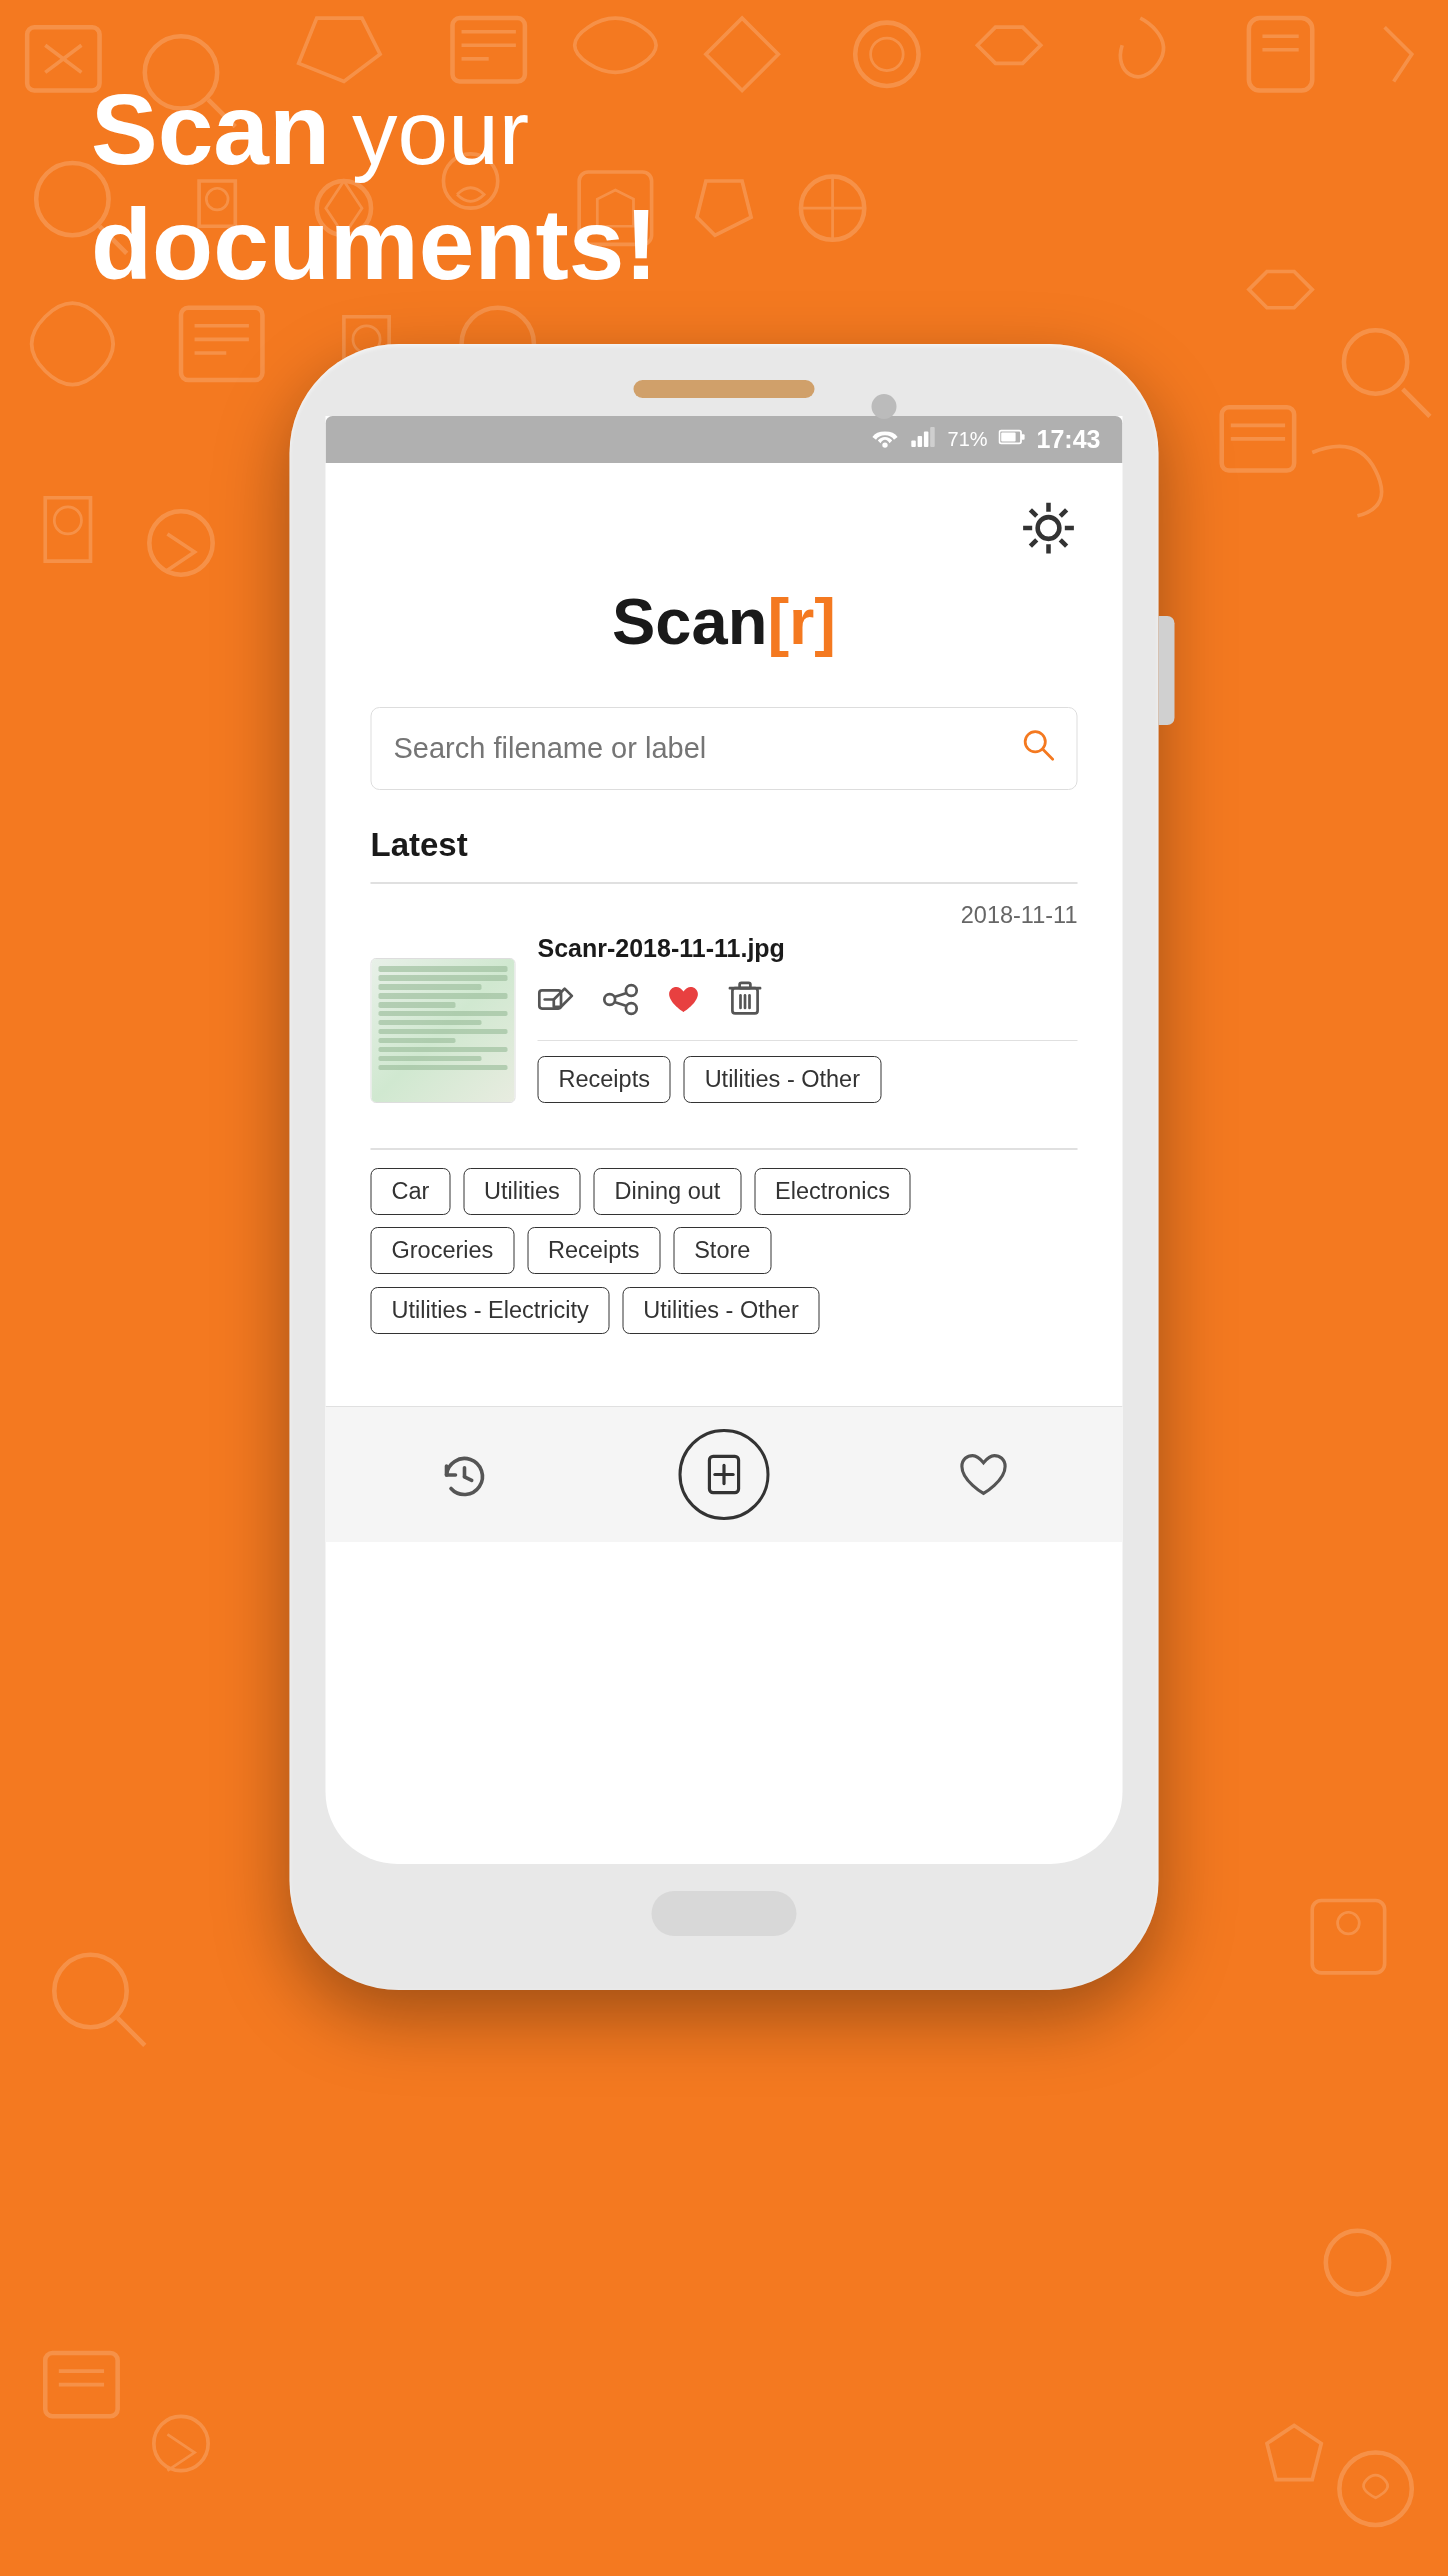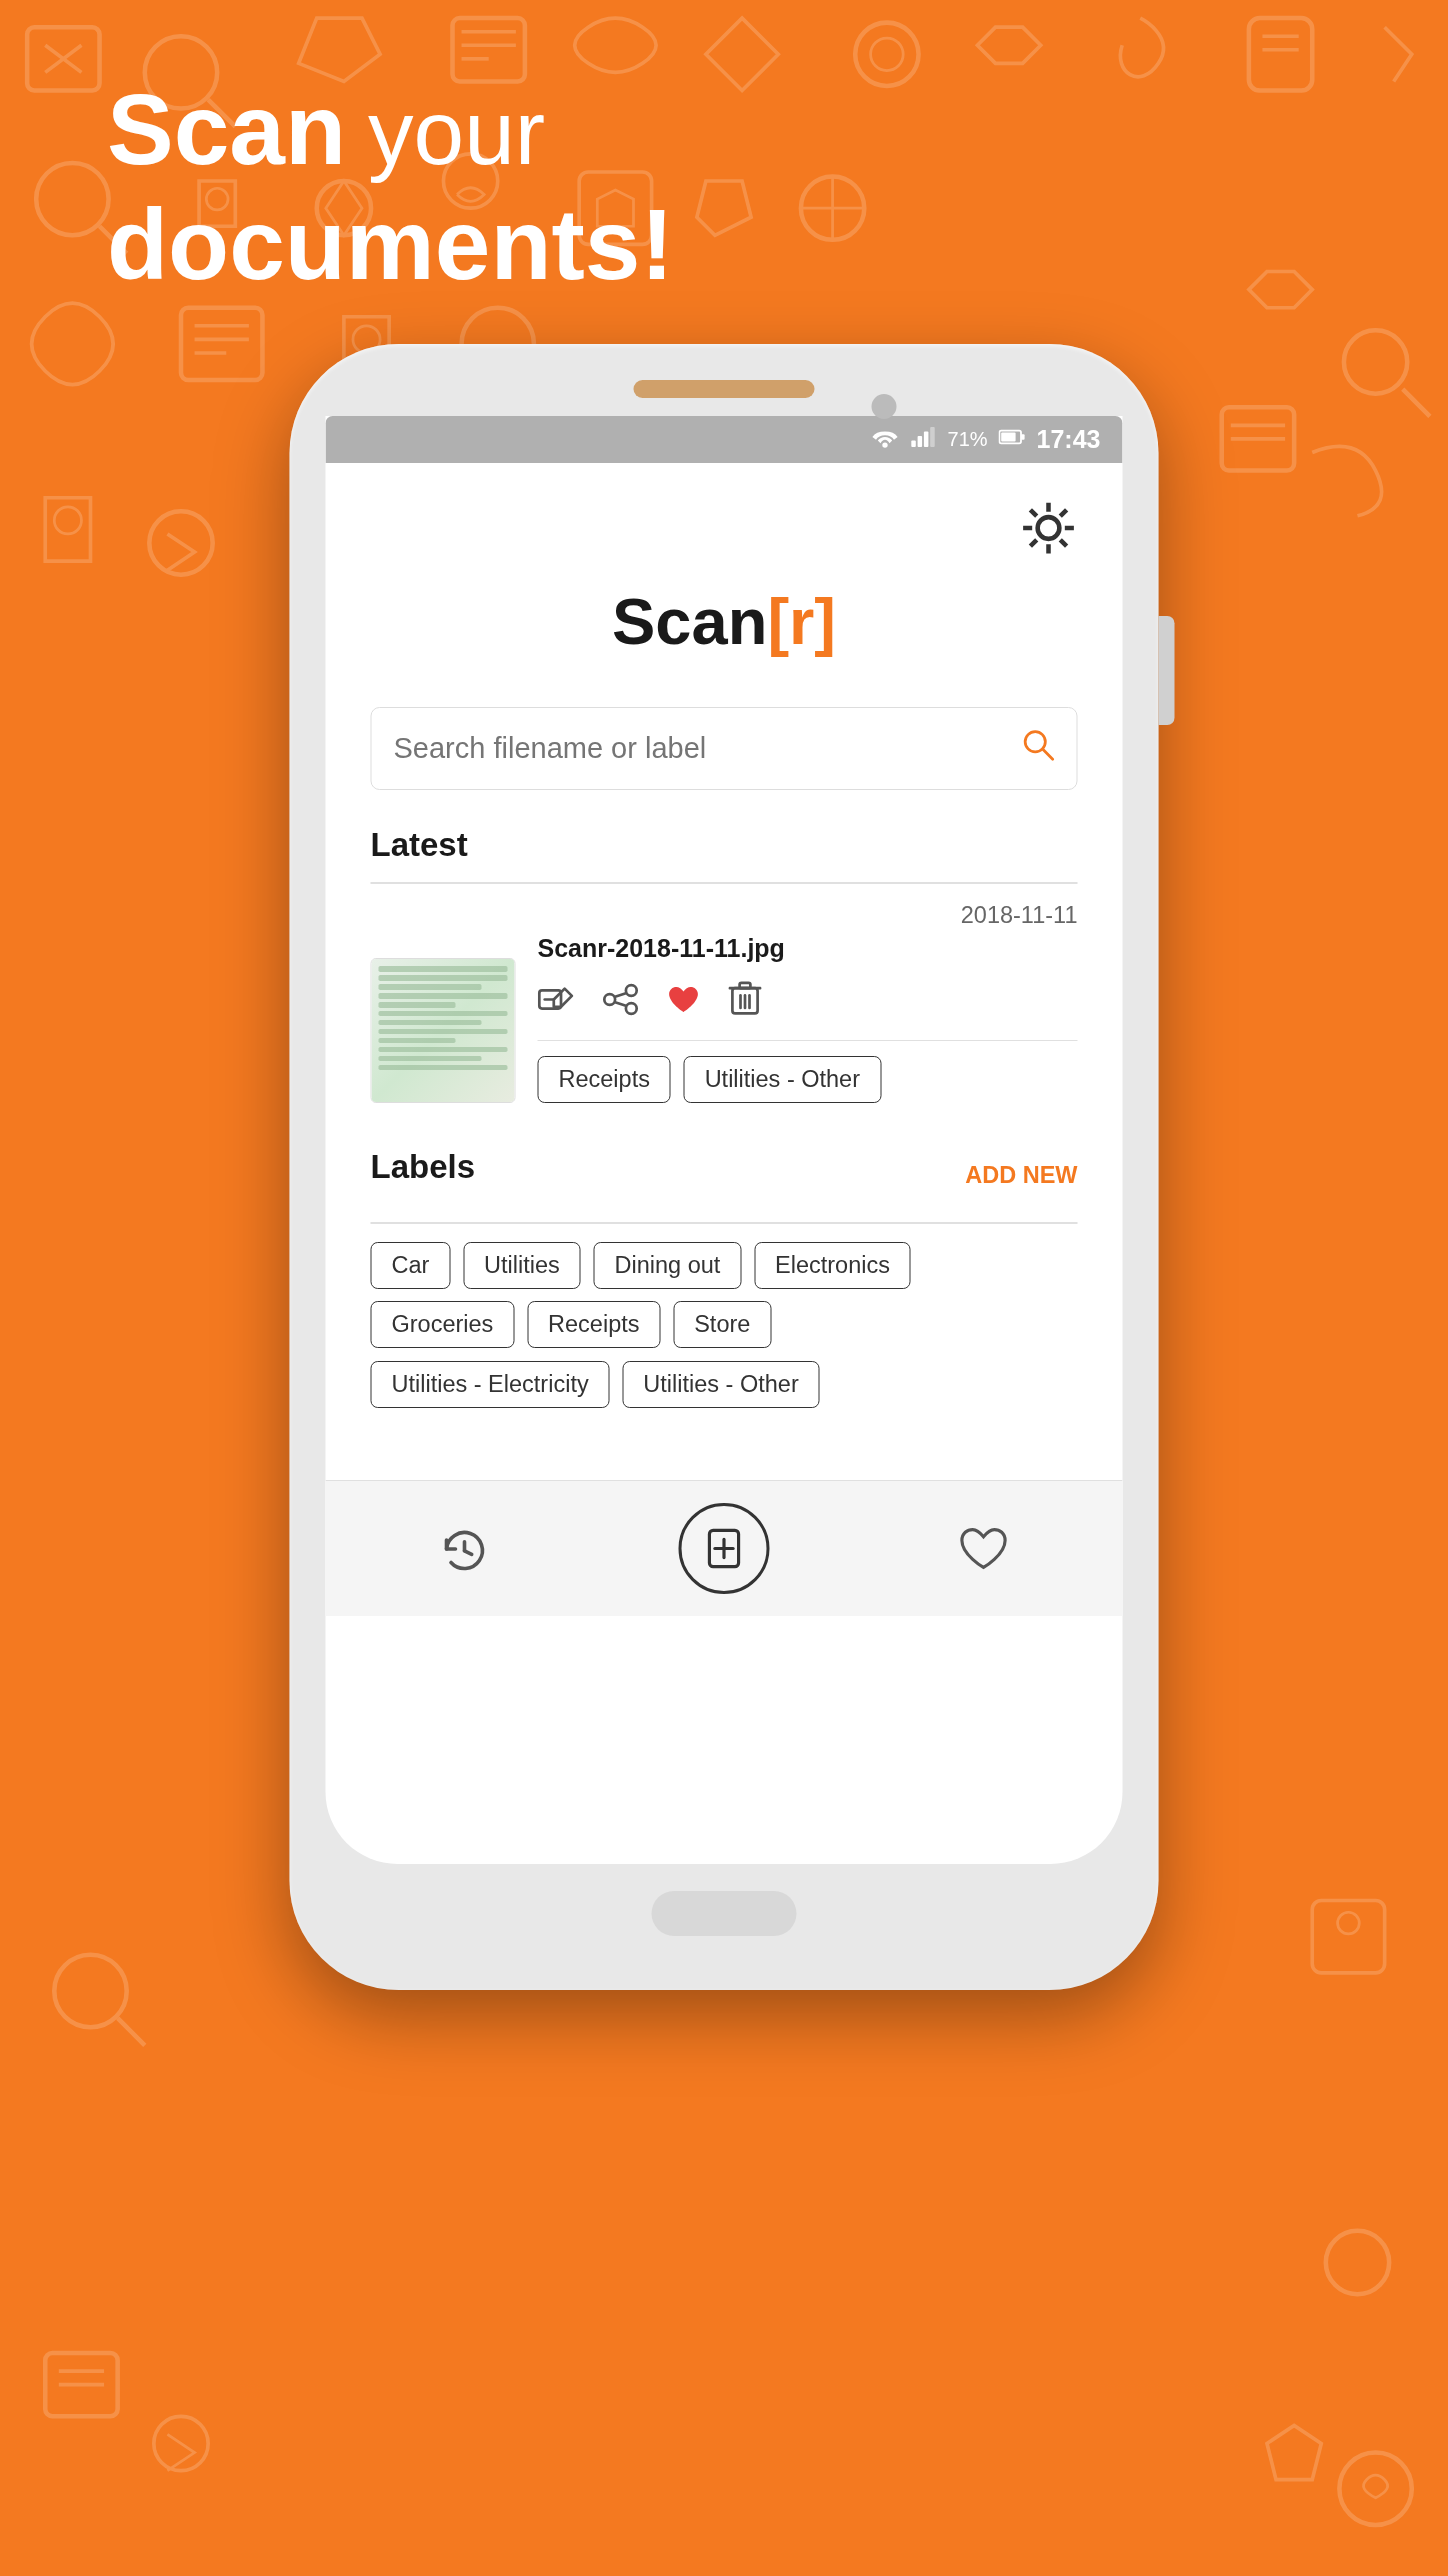--- a/index.html
+++ b/index.html
@@ -18,21 +18,21 @@
       position: absolute;
       top: 0; left: 0; right: 0; bottom: 0;
       opacity: 0.18;
       pointer-events: none;
     }
 
     
     .hero-text {
       position: absolute;
       top: 72px;
-      left: 107px;
+      left: 91px;
       color: white;
       z-index: 2;
     }
     .hero-text .scan {
       font-size: 100px;
       font-weight: 900;
       display: inline;
     }
     .hero-text .your {
       font-size: 91px;
@@ -603,24 +603,20 @@
 
               <div class="tags-row">
                 <span class="tag">Receipts</span>
                 <span class="tag">Utilities - Other</span>
               </div>
             </div>
           </div>
         </div>
 
         <div class="section">
-          <div class="labels-header">
-            <div class="section-title">Labels</div>
-            <span class="add-new-btn">ADD NEW</span>
-          </div>
           <div class="divider"></div>
 
           <div class="tags-row">
             <span class="tag">Car</span>
             <span class="tag">Utilities</span>
             <span class="tag">Dining out</span>
             <span class="tag">Electronics</span>
           </div>
           <div class="tags-row" style="margin-top:12.7px;">
             <span class="tag">Groceries</span>

